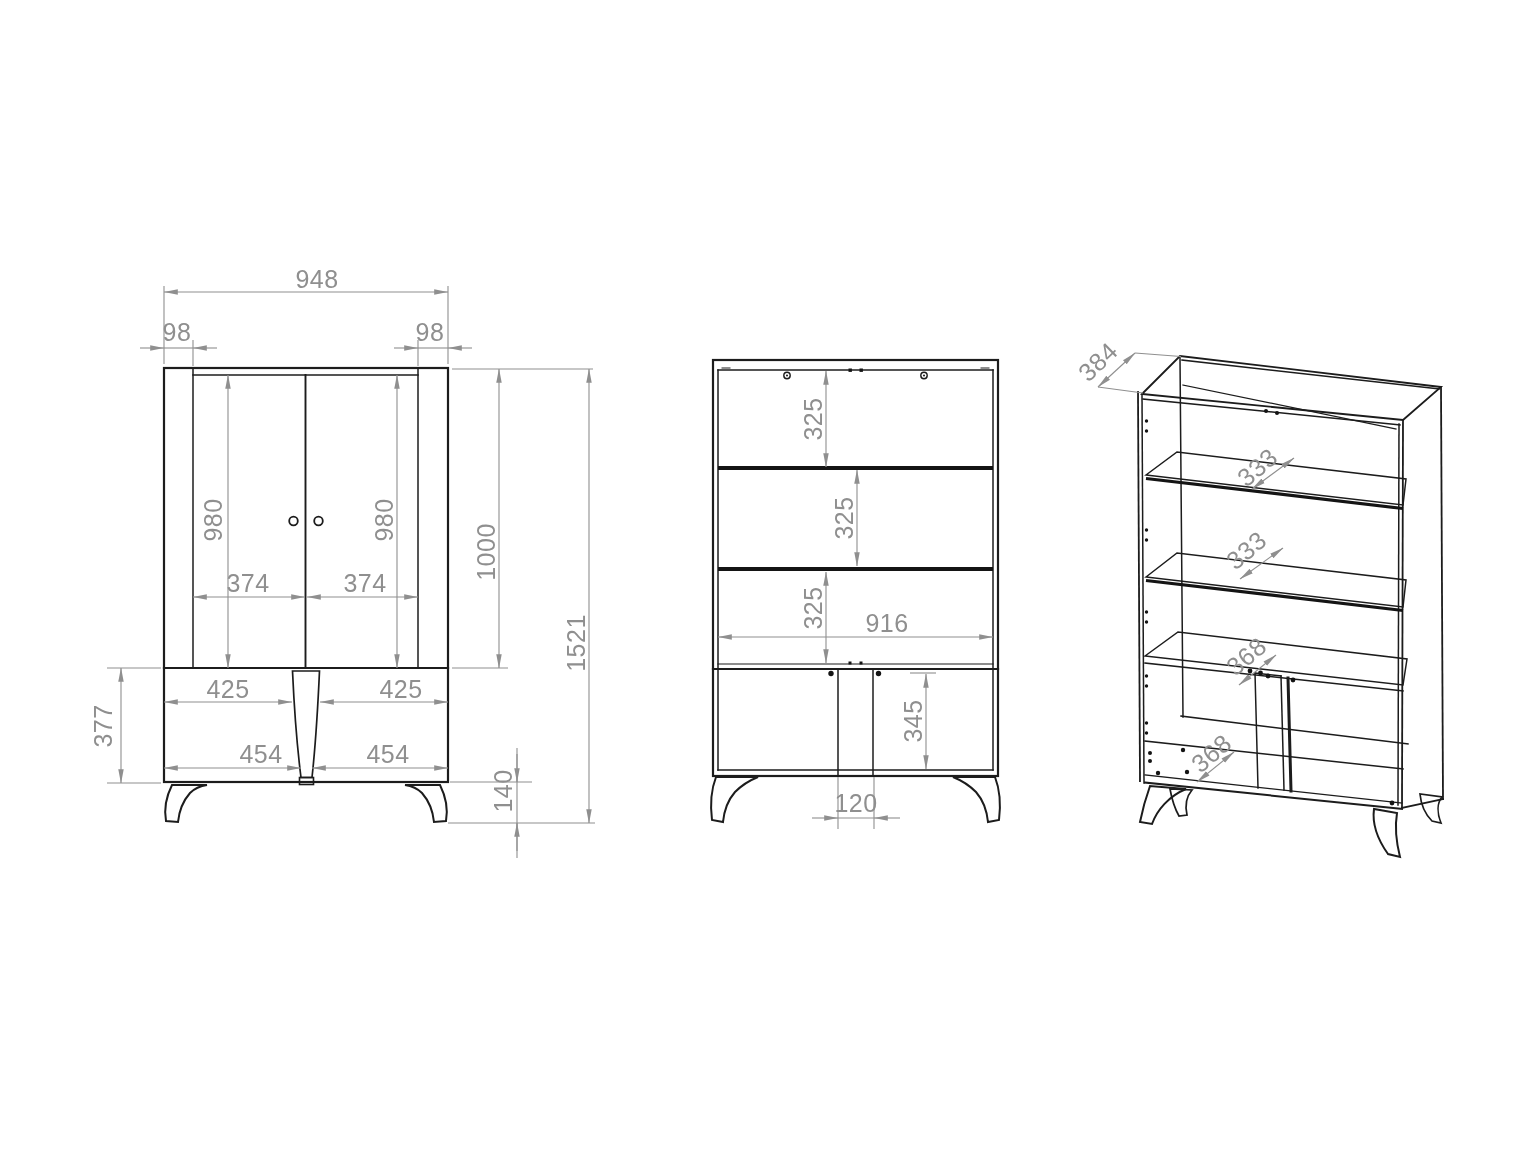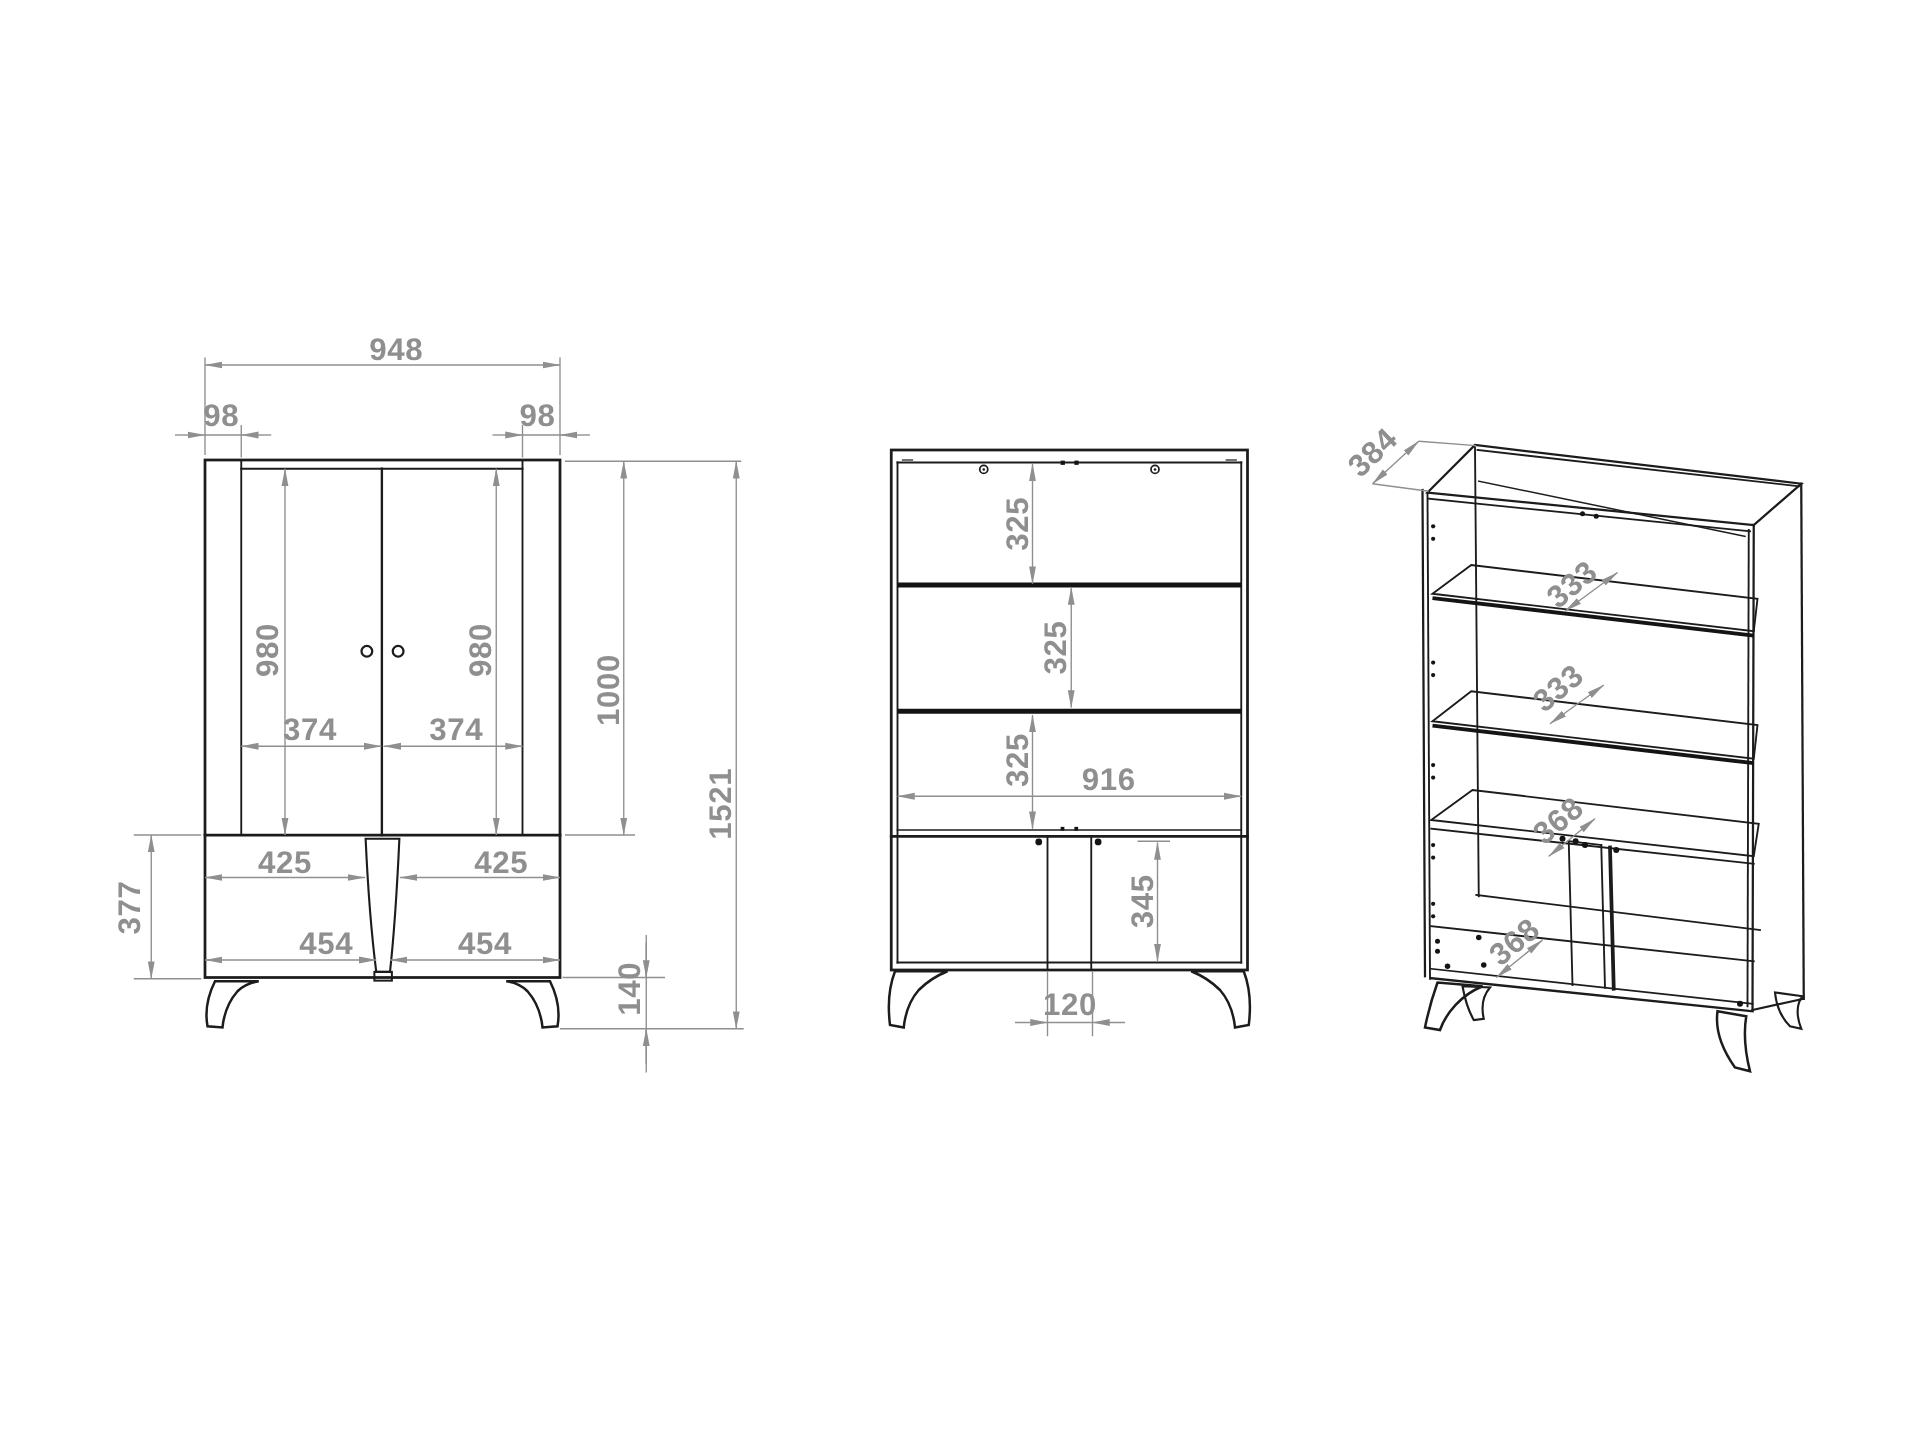--- a/index.html
+++ b/index.html
@@ -1,16 +1,16 @@
 <!DOCTYPE html>
 <html><head>
 <meta charset="utf-8">
 <style>
   html,body{margin:0;padding:0;background:#ffffff;}
-  .canvas{position:relative;width:1536px;height:1152px;background:#ffffff;overflow:hidden;font-weight:bold;}
+  .canvas{position:relative;width:1536px;height:1152px;background:#ffffff;overflow:hidden;}
   svg{position:absolute;left:0;top:0;}
   .k{stroke:#1c1c1c;fill:none;stroke-width:1.5;stroke-linecap:square;stroke-linejoin:miter;}
   .k2{stroke:#1c1c1c;fill:none;stroke-width:2.2;stroke-linecap:square;}
   .kth{stroke:#141414;fill:none;stroke-width:4;}
   .kg{stroke:#141414;fill:none;stroke-width:3.2;}
   .kd{fill:#141414;stroke:none;}
   .d{stroke:#8f8f8f;fill:none;stroke-width:1.1;stroke-linecap:butt;}
   .t{font-family:"Liberation Sans", sans-serif;font-size:25px;fill:#8f8f8f;letter-spacing:0.5px;}
 </style>
 </head>

